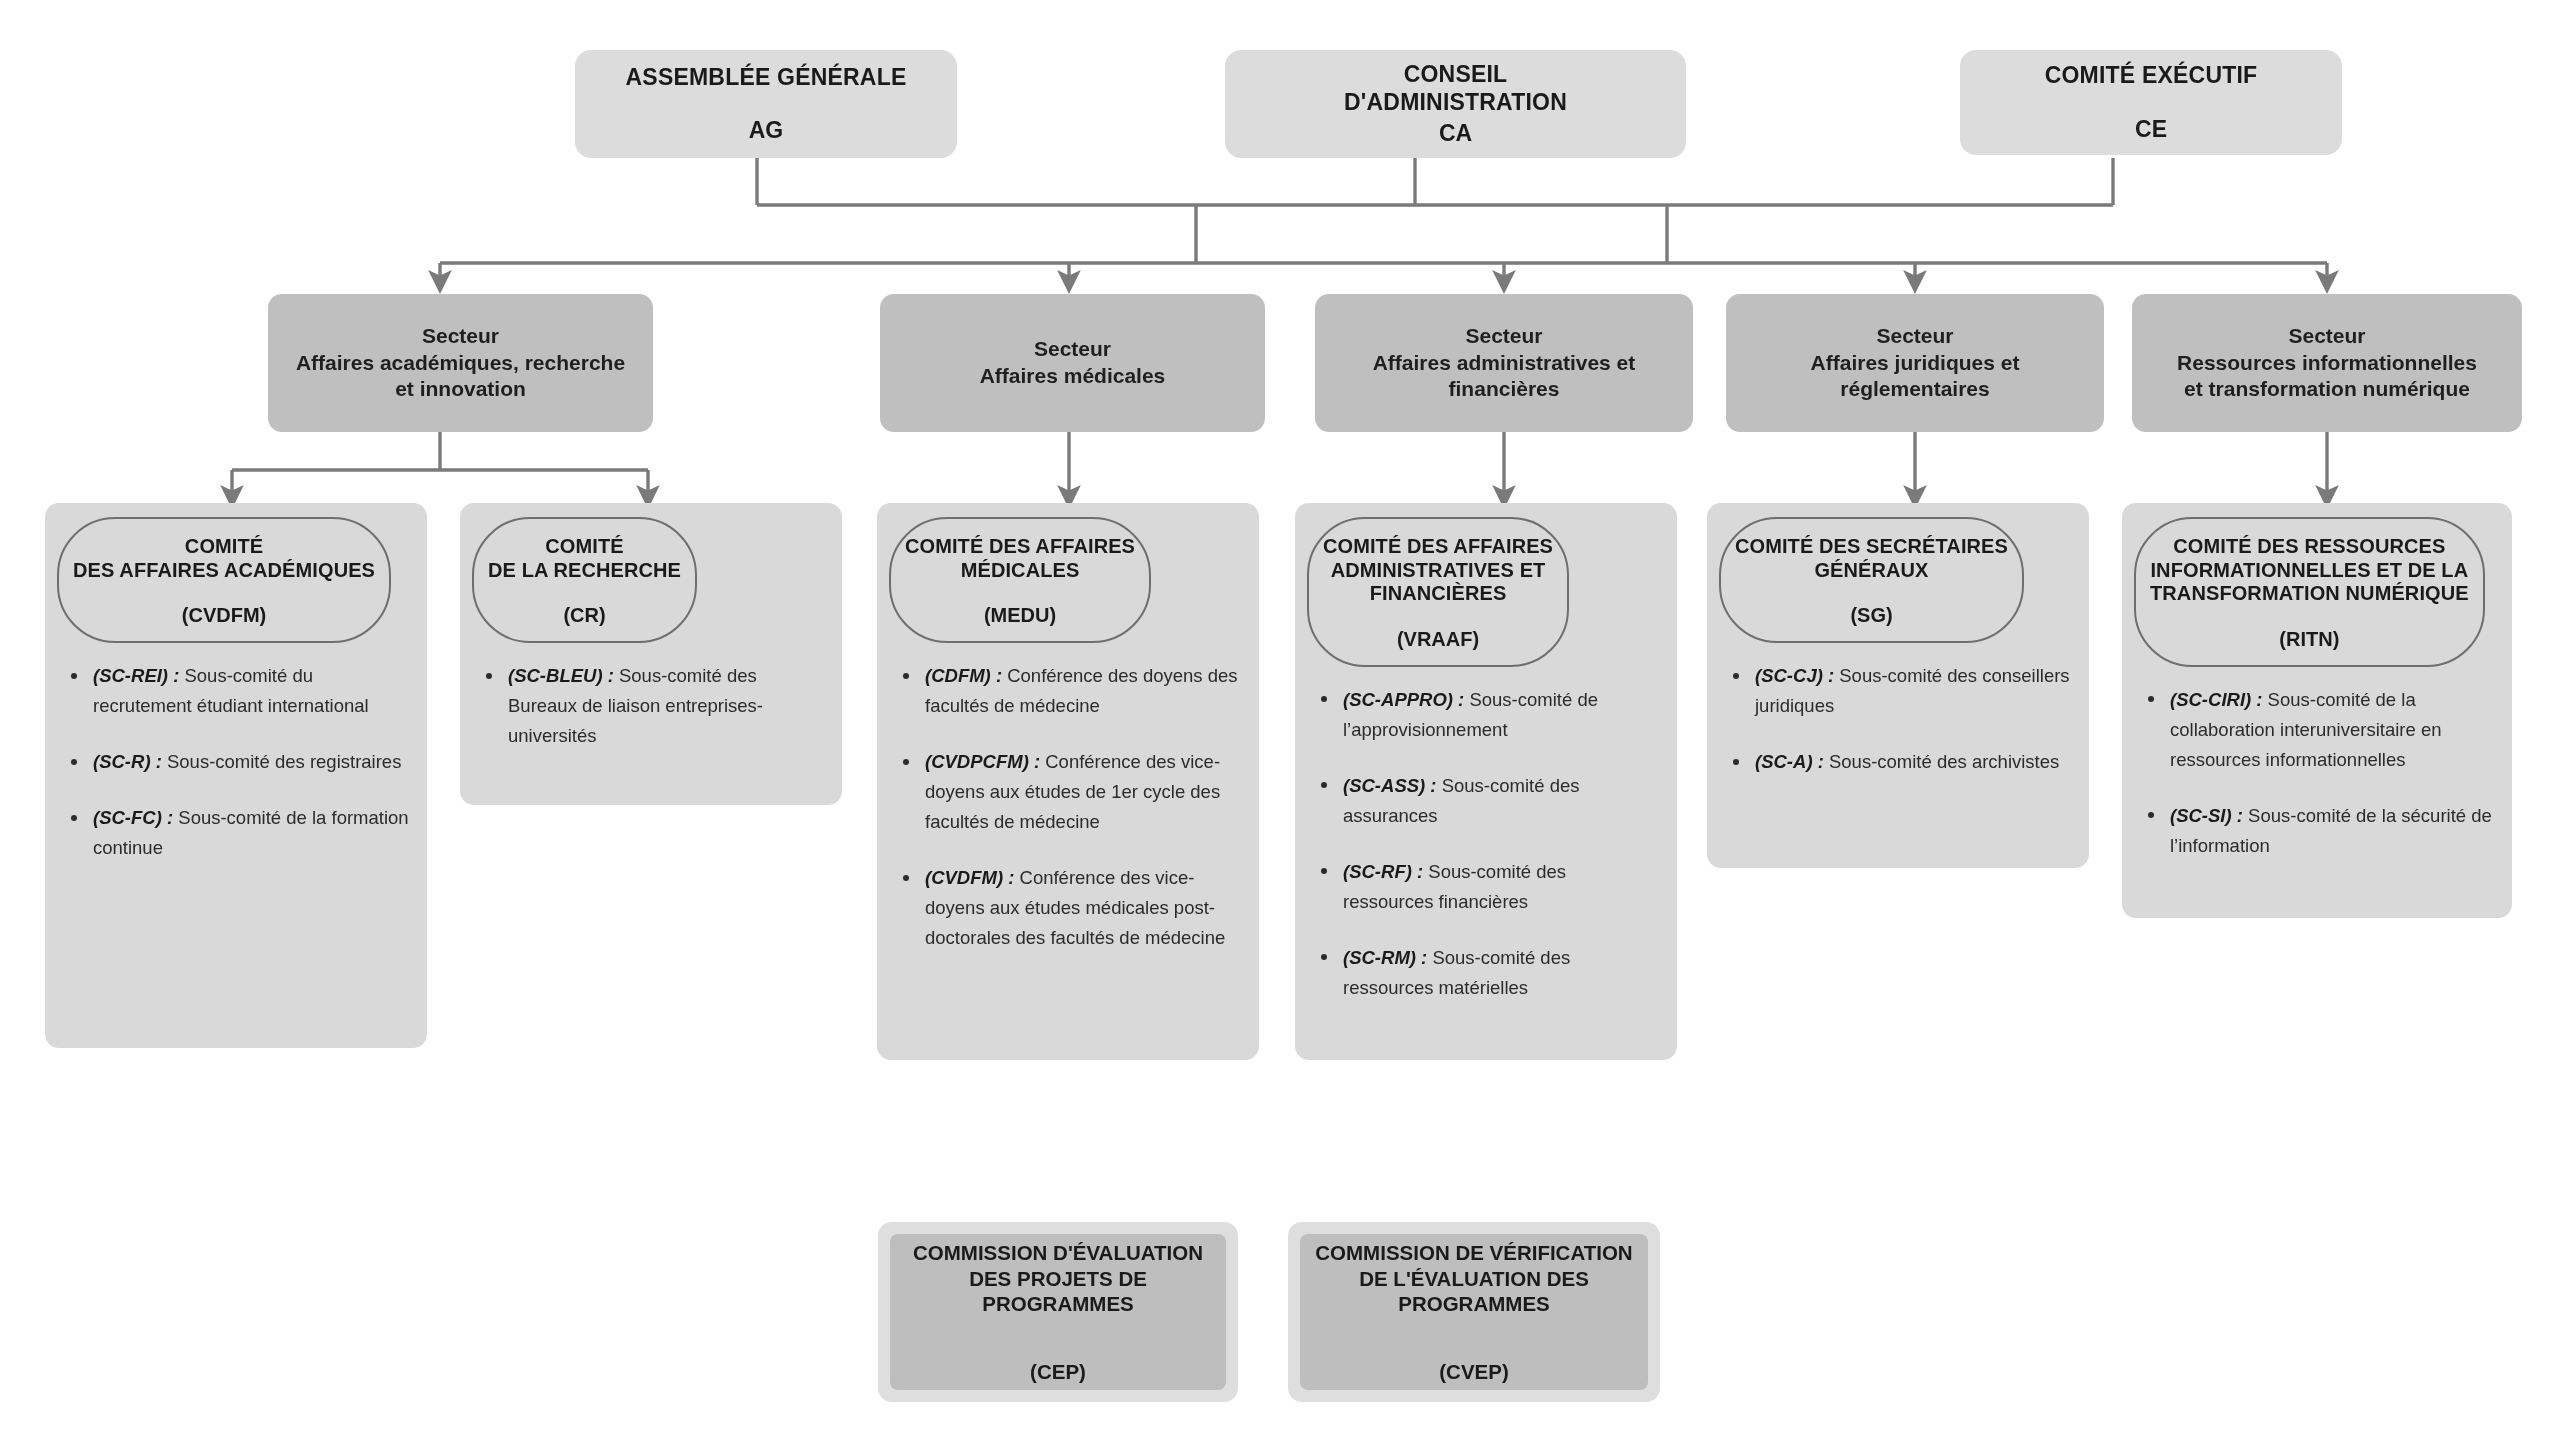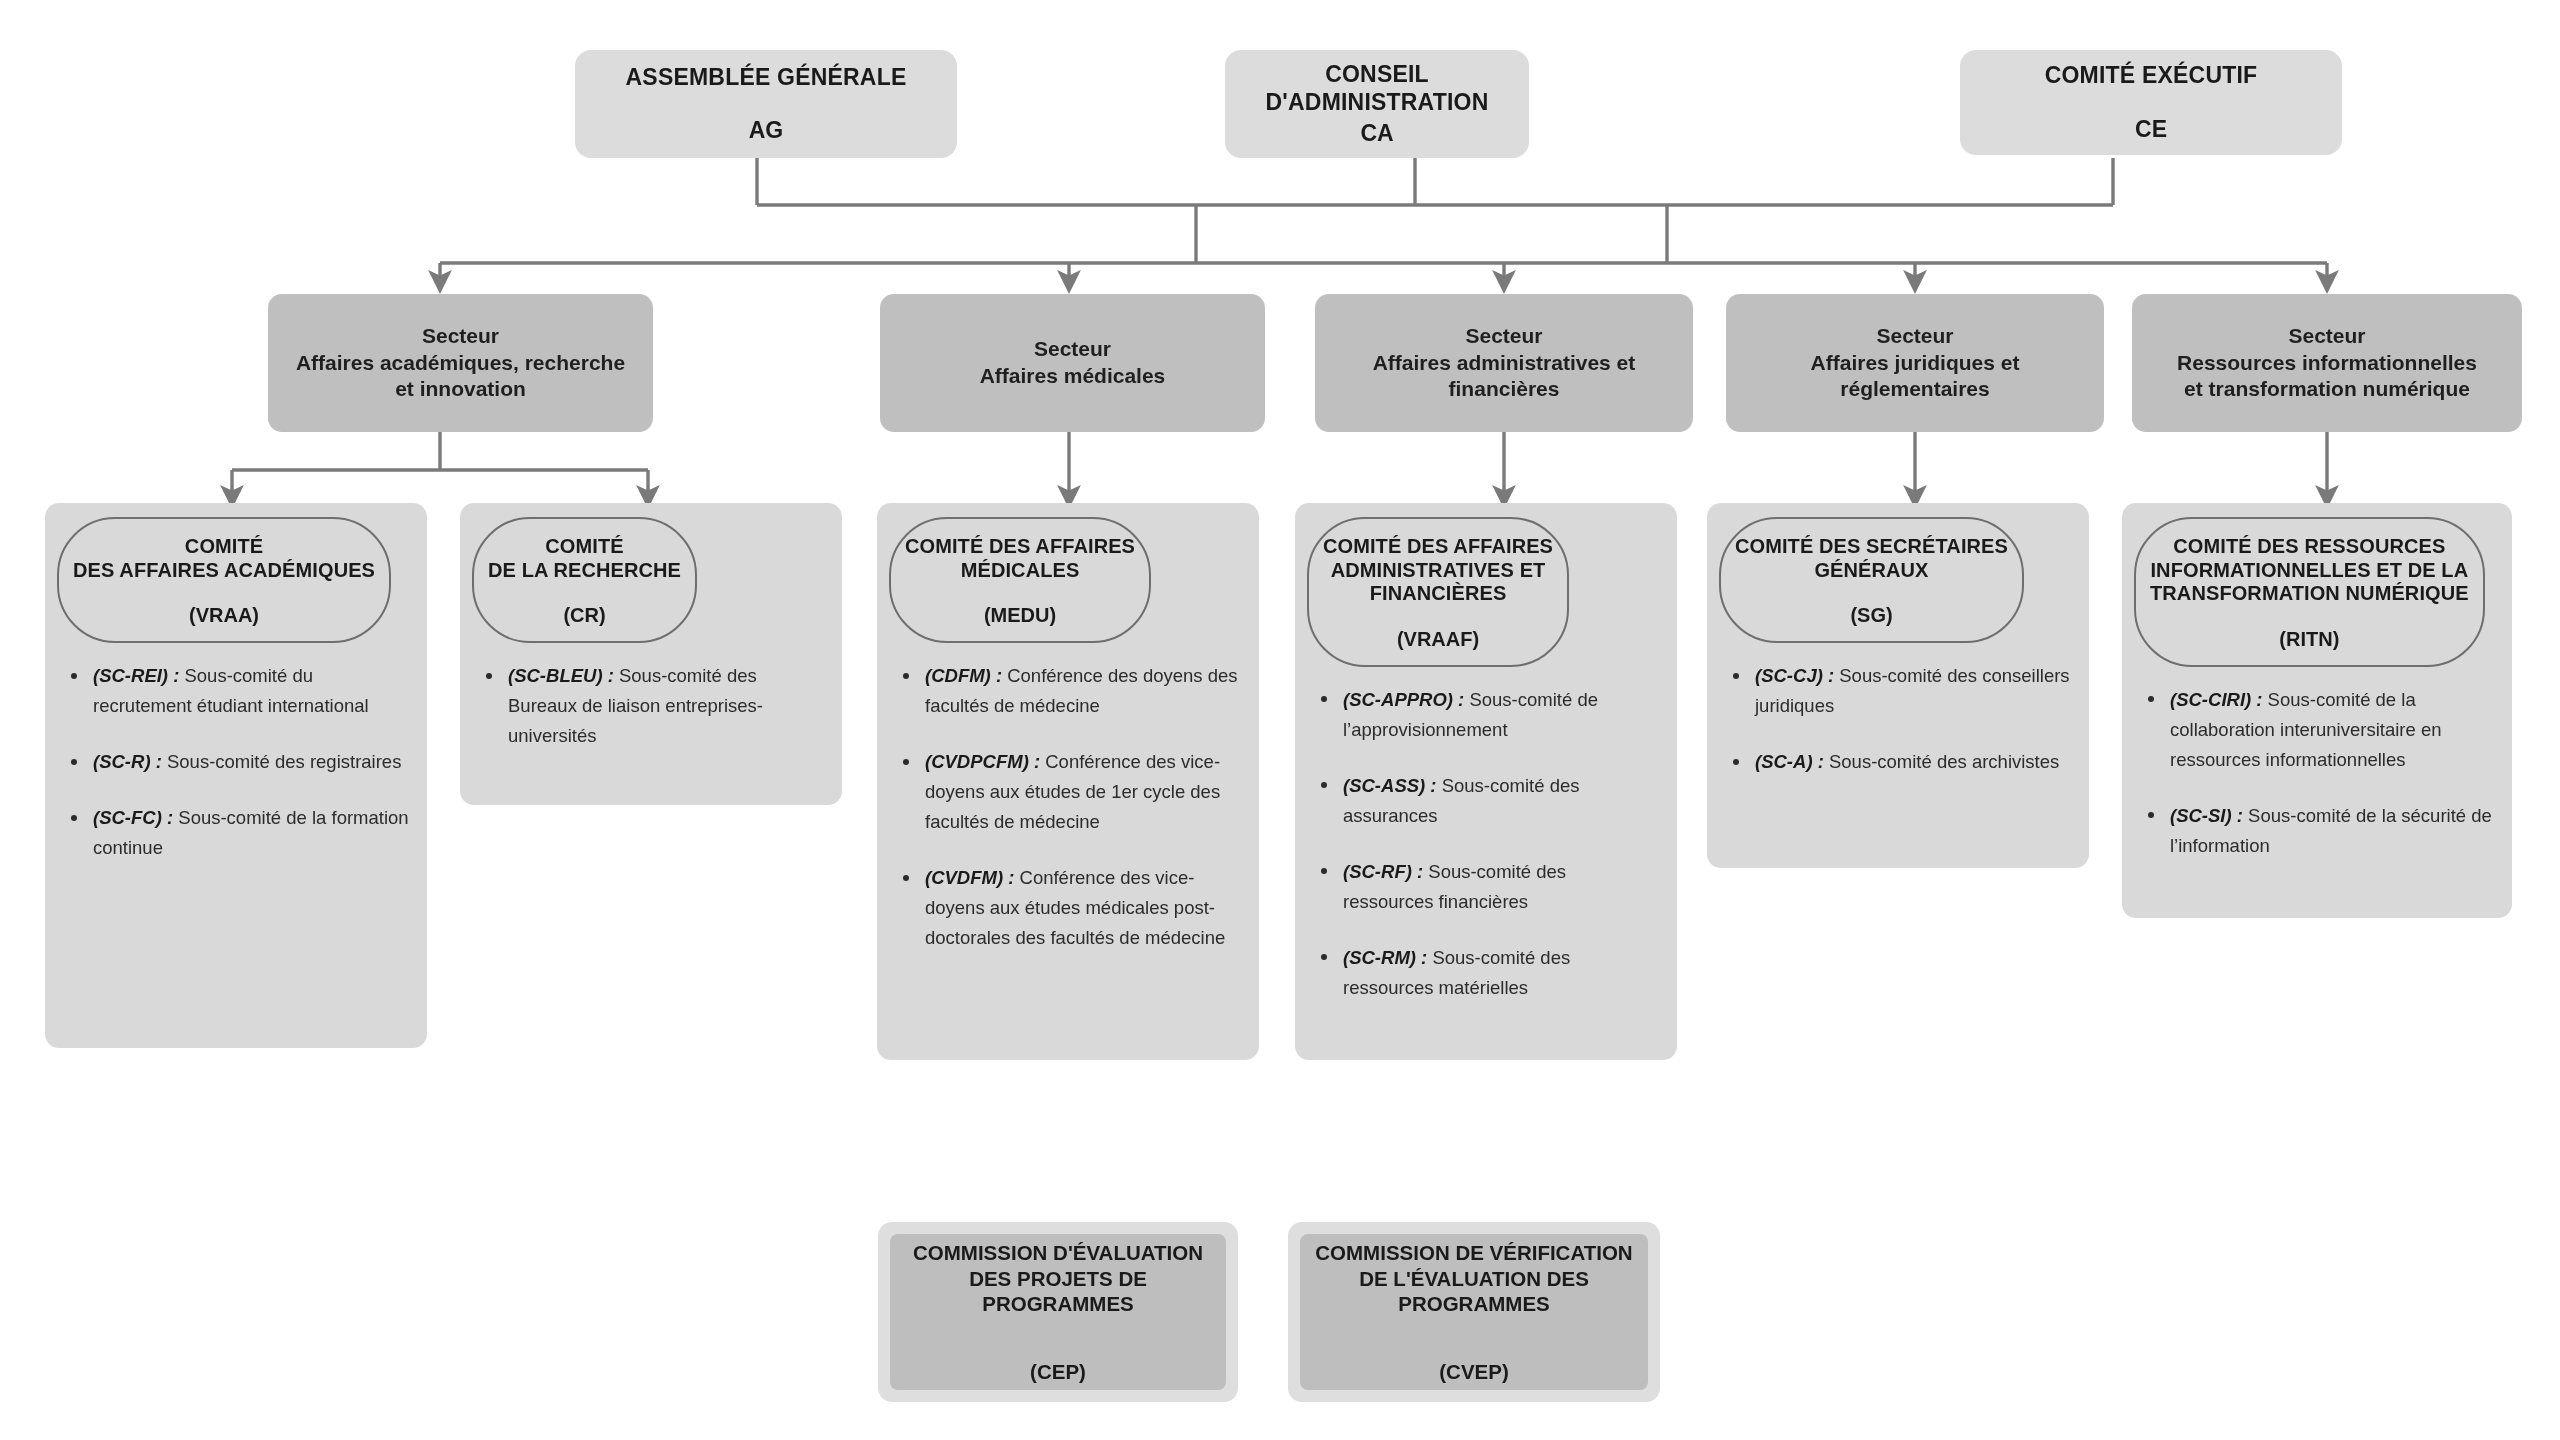--- a/index.html
+++ b/index.html
@@ -222,21 +222,21 @@
       <path d="M1915,432 L1915,497" marker-end="url(#arrow)"></path>
       <path d="M2327,432 L2327,497" marker-end="url(#arrow)"></path>
     </g>
   </svg>
 
   <div class="node top-node" style="left:575px; top:50px; width:382px; height:108px;">
     <div class="top-title">ASSEMBLÉE GÉNÉRALE</div>
     <div class="top-acronym">AG</div>
   </div>
 
-  <div class="node top-node two-line" style="left:1225px; top:50px; width:304px; height:108px;">
+  <div class="node top-node two-line" style="left:1225px; top:50px; width:461px; height:108px;">
     <div class="top-title">CONSEIL</div>
     <div class="top-title">D'ADMINISTRATION</div>
     <div class="top-acronym">CA</div>
   </div>
 
   <div class="node top-node" style="left:1960px; top:50px; width:382px; height:105px;">
     <div class="top-title">COMITÉ EXÉCUTIF</div>
     <div class="top-acronym">CE</div>
   </div>
 
@@ -266,21 +266,21 @@
   <div class="node sector-node" style="left:2132px; top:294px; width:390px; height:138px;">
     <div class="sector-label">Secteur</div>
     <div class="sector-label">Ressources informationnelles</div>
     <div class="sector-label">et transformation numérique</div>
   </div>
 
   <div class="committee" style="left:45px; top:503px; width:382px; height:545px;">
     <div class="committee-head">
       <div class="committee-title">COMITÉ</div>
       <div class="committee-title">DES AFFAIRES ACADÉMIQUES</div>
-      <div class="committee-acronym">(VRAA)</div>
+      <div class="committee-acronym">(CVDFM)</div>
     </div>
     <ul class="committee-list">
       <li><span class="bullet"></span><span class="code">(SC-REI) :</span><span> Sous-comité du recrutement étudiant international</span></li>
       <li><span class="bullet"></span><span class="code">(SC-R) :</span><span> Sous-comité des registraires</span></li>
       <li><span class="bullet"></span><span class="code">(SC-FC) :</span><span> Sous-comité de la formation continue</span></li>
     </ul>
   </div>
 
   <div class="committee" style="left:460px; top:503px; width:382px; height:302px;">
     <div class="committee-head">

